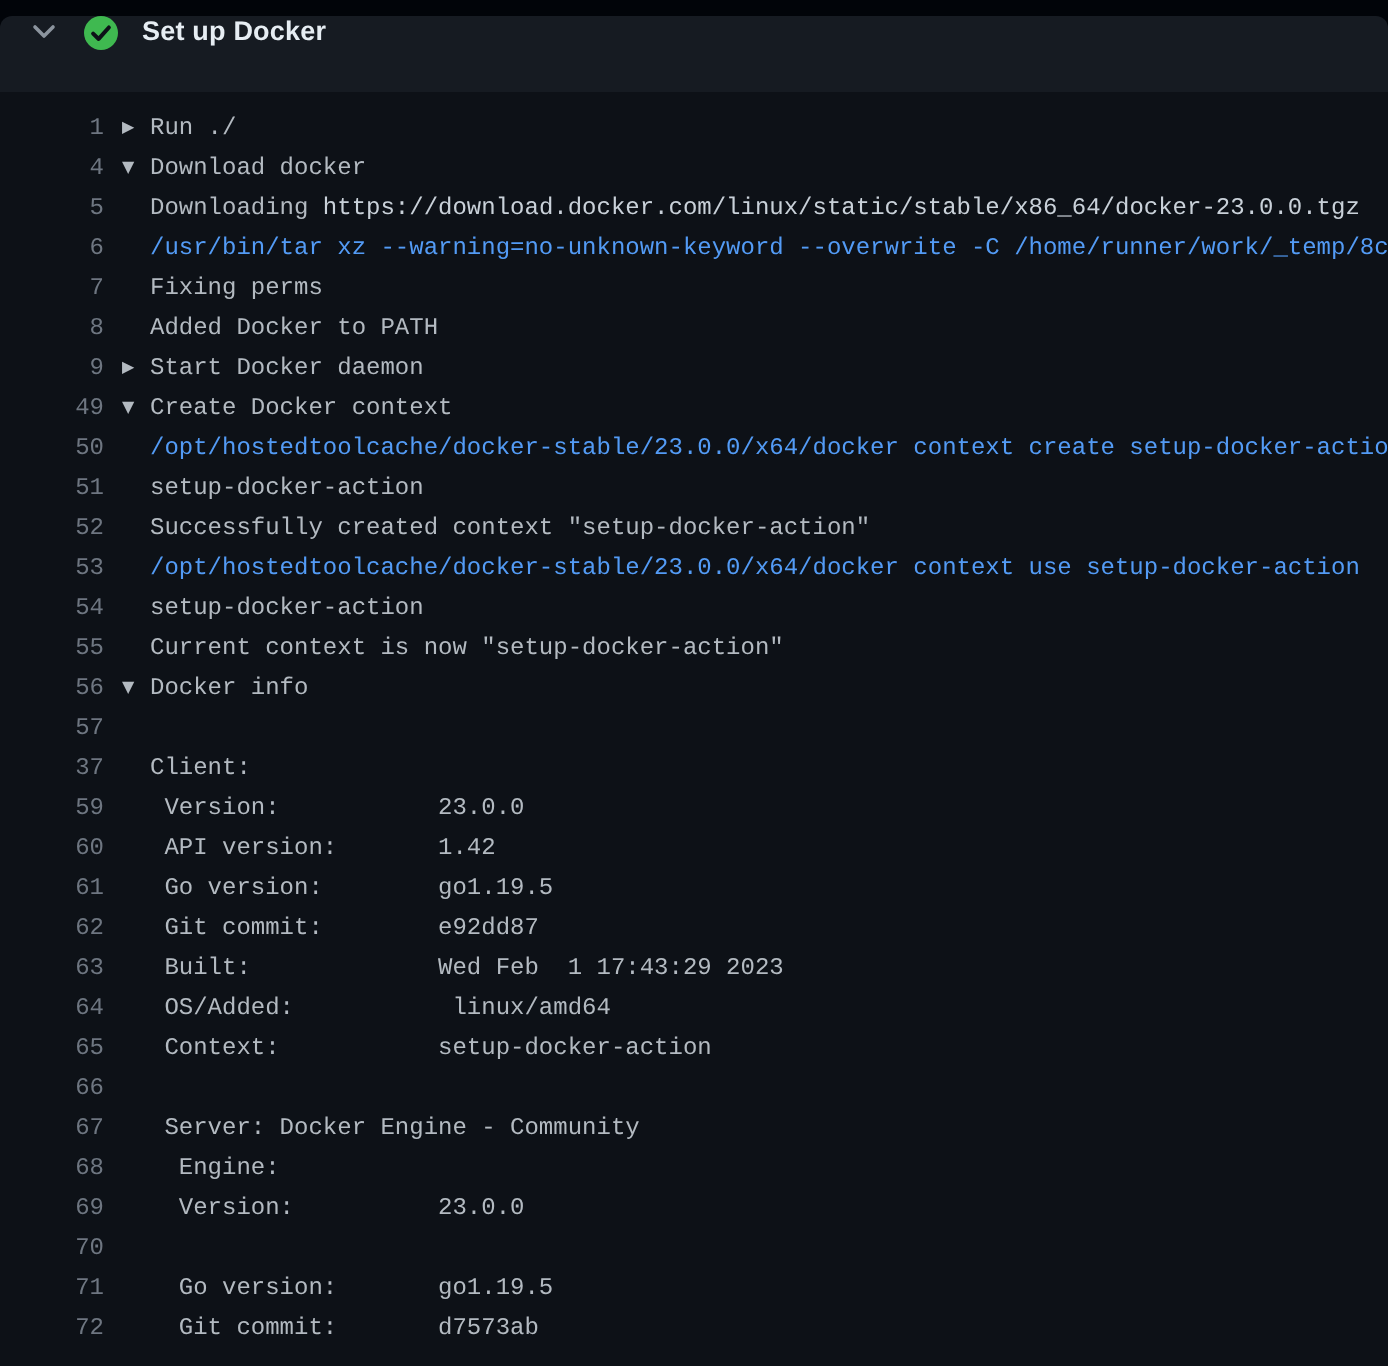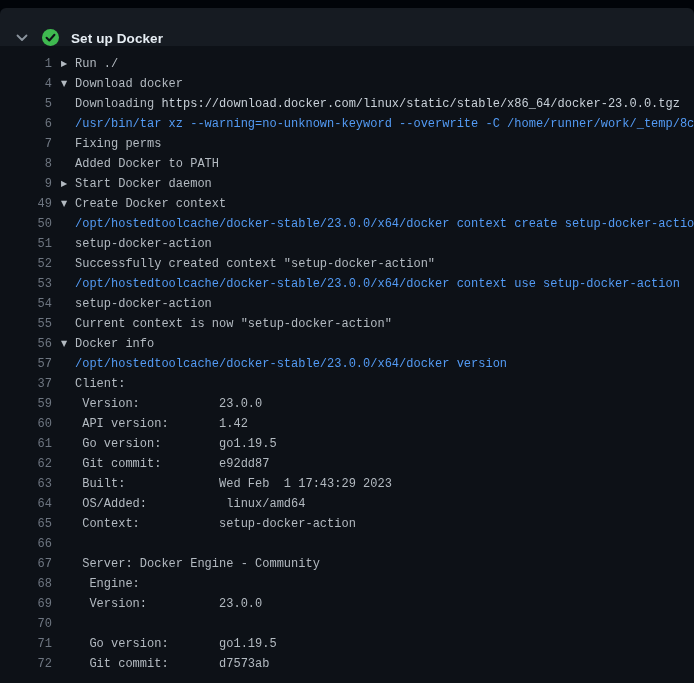--- a/index.html
+++ b/index.html
@@ -8,21 +8,21 @@
   }
   body {
     background: var(--page-bg, #010409);
     font-family: "Liberation Sans", sans-serif;
   }
   .step-header {
     margin-top: 8px;
     height: 38px;
     background: var(--header-bg, #161b22);
     display: flex;
-    align-items: flex-end;
+    align-items: flex-start;
     padding: 0 14px;
     gap: 12px;
     border-top-left-radius: 6px;
     border-top-right-radius: 6px;
     cursor: pointer;
   }
   .chev { display: flex; align-items: center; }
   .check { display: flex; align-items: center; }
   .step-title {
     color: #e6edf3;
@@ -100,21 +100,21 @@
     <div class="log-line"><a class="line-num">8</a><span class="arrow"></span><span class="line-text"><span class="seg-plain">Added Docker to PATH</span></span></div>
     <div class="log-line group"><a class="line-num">9</a><span class="arrow">▶</span><span class="line-text"><span class="seg-plain">Start Docker daemon</span></span></div>
     <div class="log-line group"><a class="line-num">49</a><span class="arrow">▼</span><span class="line-text"><span class="seg-plain">Create Docker context</span></span></div>
     <div class="log-line"><a class="line-num">50</a><span class="arrow"></span><span class="line-text"><span class="seg-command">/opt/hostedtoolcache/docker-stable/23.0.0/x64/docker context create setup-docker-action</span></span></div>
     <div class="log-line"><a class="line-num">51</a><span class="arrow"></span><span class="line-text"><span class="seg-plain">setup-docker-action</span></span></div>
     <div class="log-line"><a class="line-num">52</a><span class="arrow"></span><span class="line-text"><span class="seg-plain">Successfully created context "setup-docker-action"</span></span></div>
     <div class="log-line"><a class="line-num">53</a><span class="arrow"></span><span class="line-text"><span class="seg-command">/opt/hostedtoolcache/docker-stable/23.0.0/x64/docker context use setup-docker-action</span></span></div>
     <div class="log-line"><a class="line-num">54</a><span class="arrow"></span><span class="line-text"><span class="seg-plain">setup-docker-action</span></span></div>
     <div class="log-line"><a class="line-num">55</a><span class="arrow"></span><span class="line-text"><span class="seg-plain">Current context is now "setup-docker-action"</span></span></div>
     <div class="log-line group"><a class="line-num">56</a><span class="arrow">▼</span><span class="line-text"><span class="seg-plain">Docker info</span></span></div>
-    <div class="log-line"><a class="line-num">57</a><span class="arrow"></span><span class="line-text"><span class="seg-command">/opt/hostedtoolcache/docker-stable/23.0.0/x64/docker version</span></span></div>
+    <div class="log-line"><a class="line-num">57</a><span class="arrow"></span></div>
     <div class="log-line"><a class="line-num">37</a><span class="arrow"></span><span class="line-text"><span class="seg-plain">Client:</span></span></div>
     <div class="log-line"><a class="line-num">59</a><span class="arrow"></span><span class="line-text"><span class="seg-plain"> Version:           23.0.0</span></span></div>
     <div class="log-line"><a class="line-num">60</a><span class="arrow"></span><span class="line-text"><span class="seg-plain"> API version:       1.42</span></span></div>
     <div class="log-line"><a class="line-num">61</a><span class="arrow"></span><span class="line-text"><span class="seg-plain"> Go version:        go1.19.5</span></span></div>
     <div class="log-line"><a class="line-num">62</a><span class="arrow"></span><span class="line-text"><span class="seg-plain"> Git commit:        e92dd87</span></span></div>
     <div class="log-line"><a class="line-num">63</a><span class="arrow"></span><span class="line-text"><span class="seg-plain"> Built:             Wed Feb  1 17:43:29 2023</span></span></div>
     <div class="log-line"><a class="line-num">64</a><span class="arrow"></span><span class="line-text"><span class="seg-plain"> OS/Added:           linux/amd64</span></span></div>
     <div class="log-line"><a class="line-num">65</a><span class="arrow"></span><span class="line-text"><span class="seg-plain"> Context:           setup-docker-action</span></span></div>
     <div class="log-line"><a class="line-num">66</a><span class="arrow"></span><span class="line-text"><span class="seg-plain"></span></span></div>
     <div class="log-line"><a class="line-num">67</a><span class="arrow"></span><span class="line-text"><span class="seg-plain"> Server: Docker Engine - Community</span></span></div>

